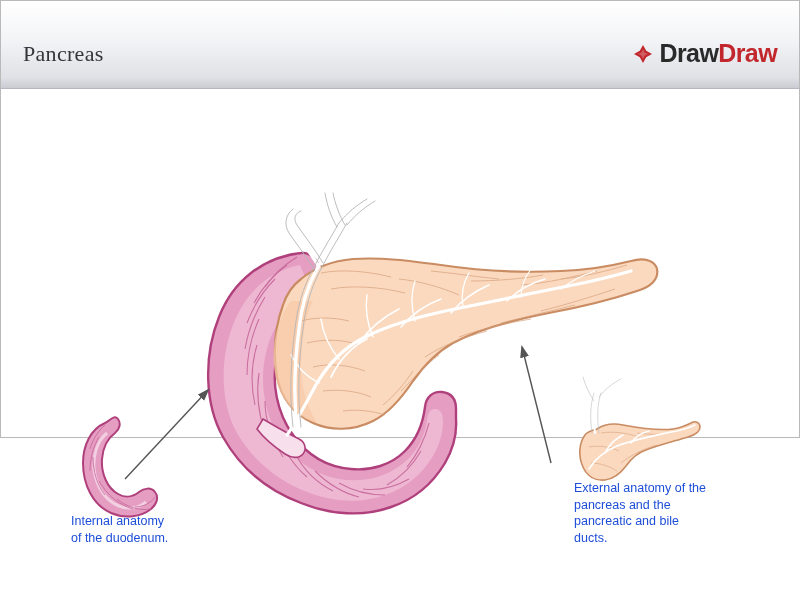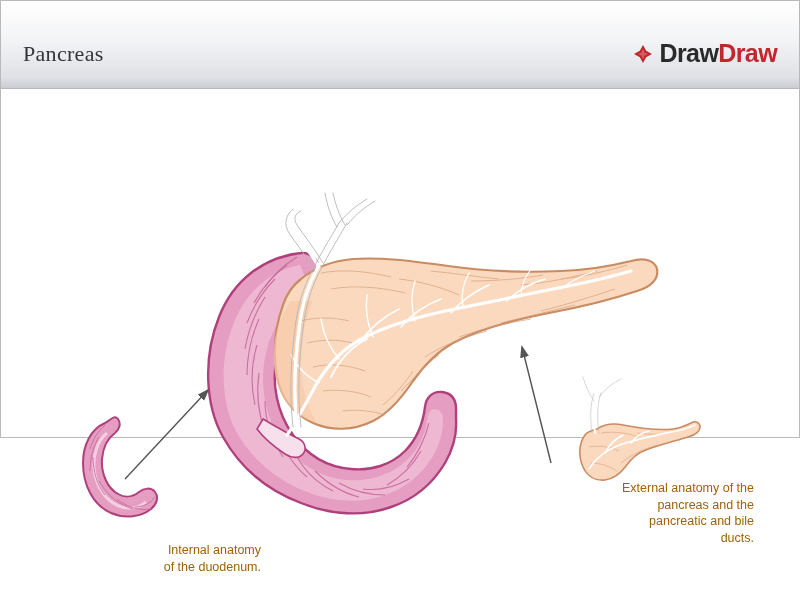--- a/index.html
+++ b/index.html
@@ -85,29 +85,27 @@
     top: 160px;
     width: 798px;
     height: 400px;
   }
 
   
   .label {
     position: absolute;
     font-size: 12.5px;
     line-height: 1.32;
-    color: #a16207;
+    color: #1d4ed8;
     white-space: pre-line;
-    text-align: right;
   }
   .label-duodenum {
     left: 70px;
     top: 512px;
     width: 190px;
-    margin-top: 29px;
   }
   .label-external {
     left: 573px;
     top: 479px;
     width: 180px;
   }
 
   
   .footer {
     position: absolute;

